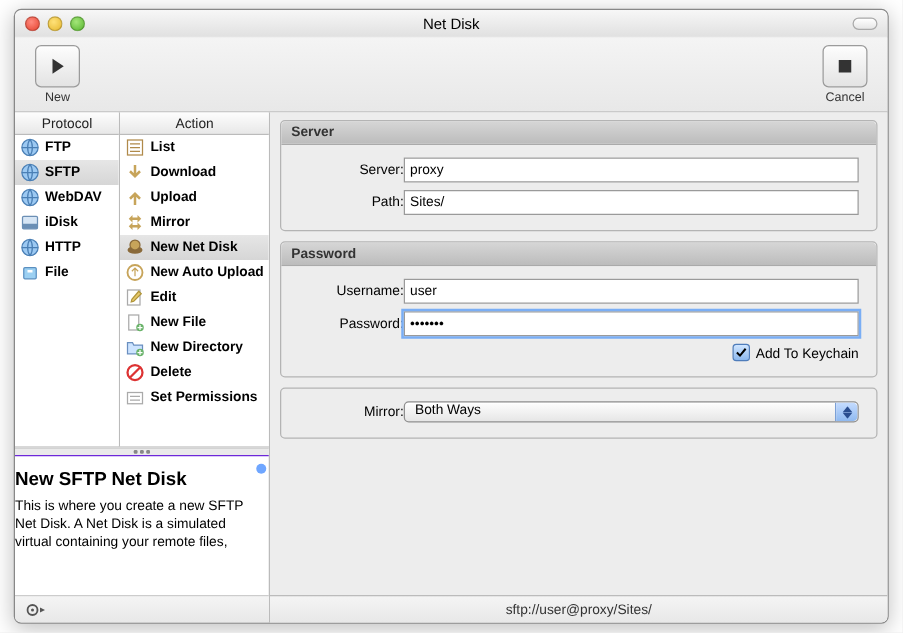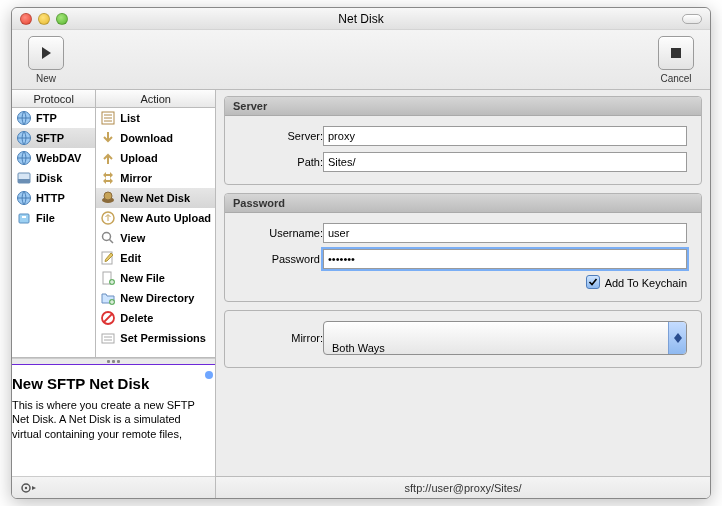--- a/index.html
+++ b/index.html
@@ -42,21 +42,21 @@
 .groupbody { padding: 10px 14px 12px 14px; }
 .row { display: flex; align-items: center; margin-bottom: 6px; }
 .row:last-child { margin-bottom: 0; }
 .lbl { width: 84px; text-align: right; font-size: 11px; color: #000; }
 .field { flex: 1; }
 .field input[type=text], .field input[type=password] { width: 100%; height: 20px; border: 1px solid #9a9a9a; background: #fff; font-size: 11px; padding: 0 4px; font-family: inherit; }
 .field input.focused { outline: 2px solid #7aaef5; outline-offset: 0; }
 .chkrow { display: flex; justify-content: flex-end; align-items: flex-end; margin-top: 6px; gap: 5px; }
 .aquachk { width: 14px; height: 14px; border: 1px solid #4f7dbb; border-radius: 3px; background: linear-gradient(#cfe5ff,#8cb8ee); display: flex; align-items: center; justify-content: center; }
 .aquachk svg { display: block; }
-.select { position: relative; height: 34px; border: 1px solid #8f8f8f; border-radius: 4px; background: linear-gradient(#fefefe,#e6e6e6); display: flex; align-items: flex-end; padding: 0 22px 0 8px; font-size: 11px; box-shadow: inset 0 1px 0 #fff; }
+.select { position: relative; height: 17px; border: 1px solid #8f8f8f; border-radius: 4px; background: linear-gradient(#fefefe,#e6e6e6); display: flex; align-items: flex-start; padding: 0 22px 0 8px; font-size: 11px; box-shadow: inset 0 1px 0 #fff; }
 .select .arrows { position: absolute; right: 0; top: 0; bottom: 0; width: 18px; background: linear-gradient(#c5dcff,#8fb9f0); border-left: 1px solid #7ba0d6; border-radius: 0 4px 4px 0; display: flex; flex-direction: column; align-items: center; justify-content: center; }
 .status { height: 22px; border-top: 1px solid #bbb; background: linear-gradient(#f4f4f4,#e8e8e8); display: flex; align-items: center; justify-content: center; font-size: 11px; color: #333; }
 .splitter { height: 6px; border-top: 1px solid #ccc; background: #eaeaea; display:flex; align-items:center; justify-content:center;}
 .splitter span{width:3px;height:3px;background:#888;margin:0 1px;border-radius:1px;}
 </style>
 </head>
 <body>
 
 <div class="window">
 
@@ -202,29 +202,20 @@
                 <span class="itemlabel">New Net Disk</span>
               </div>
               <div class="item">
                 <span class="icon16">
                   <svg width="16" height="16" viewBox="0 0 16 16">
                     <circle cx="8" cy="8" r="6" fill="none" stroke="#c7a45a" stroke-width="1.5"></circle>
                     <path d="M8 11V5M5.5 7L8 4.5 10.5 7" stroke="#c7a45a" fill="none"></path>
                   </svg>
                 </span>
                 <span class="itemlabel">New Auto Upload</span>
-              </div>
-              <div class="item">
-                <span class="icon16">
-                  <svg width="16" height="16" viewBox="0 0 16 16">
-                    <circle cx="6.5" cy="6.5" r="4" fill="none" stroke="#888" stroke-width="1.5"></circle>
-                    <line x1="9.5" y1="9.5" x2="13" y2="13" stroke="#888" stroke-width="1.5"></line>
-                  </svg>
-                </span>
-                <span class="itemlabel">View</span>
               </div>
               <div class="item">
                 <span class="icon16">
                   <svg width="16" height="16" viewBox="0 0 16 16">
                     <rect x="2" y="2" width="10" height="12" fill="#fff" stroke="#aaa"></rect>
                     <path d="M11 3l2 2-6 6-2 .5.5-2z" fill="#e6c86a" stroke="#b0953a"></path>
                   </svg>
                 </span>
                 <span class="itemlabel">Edit</span>
               </div>

